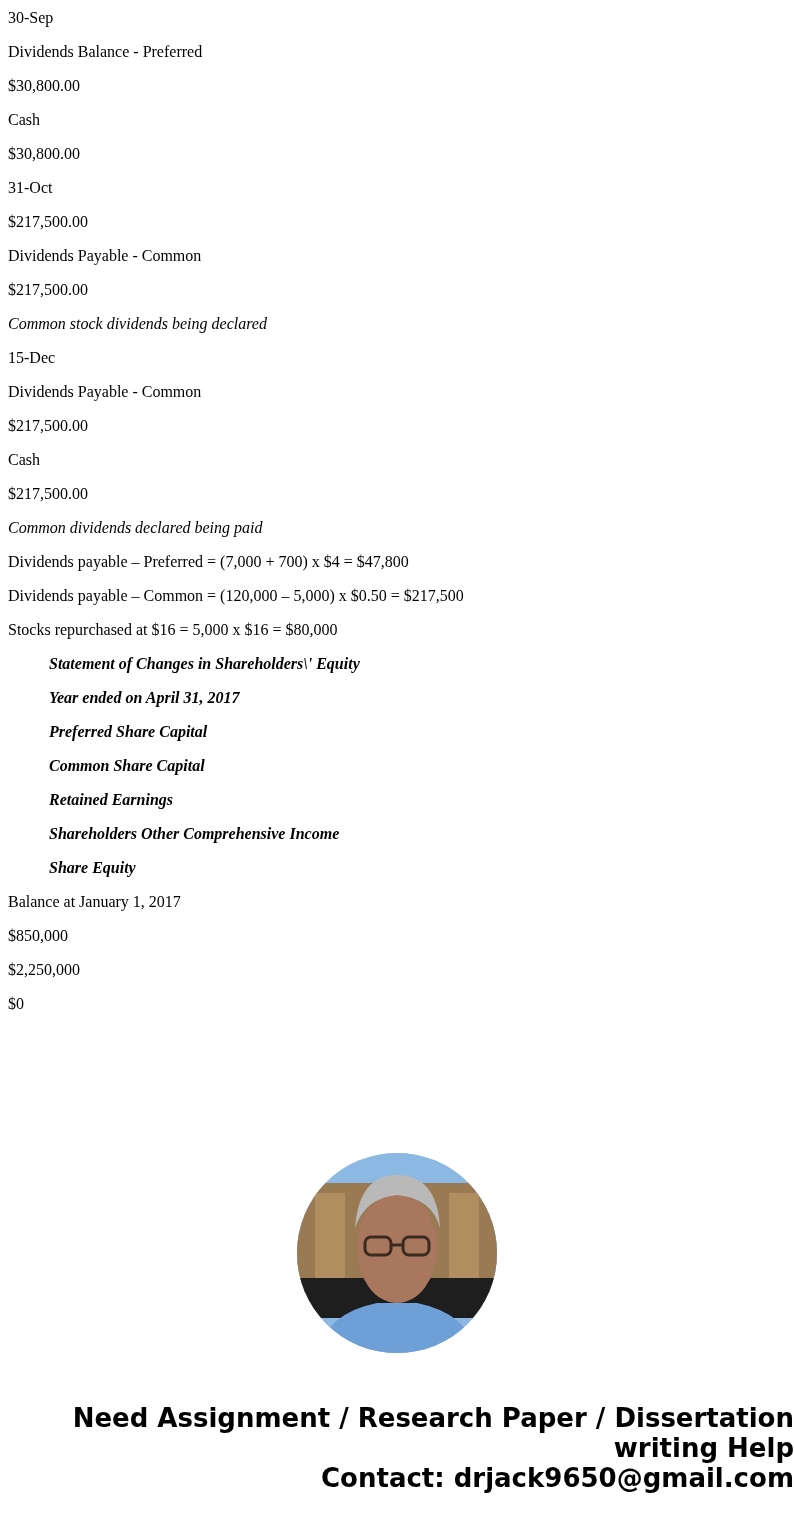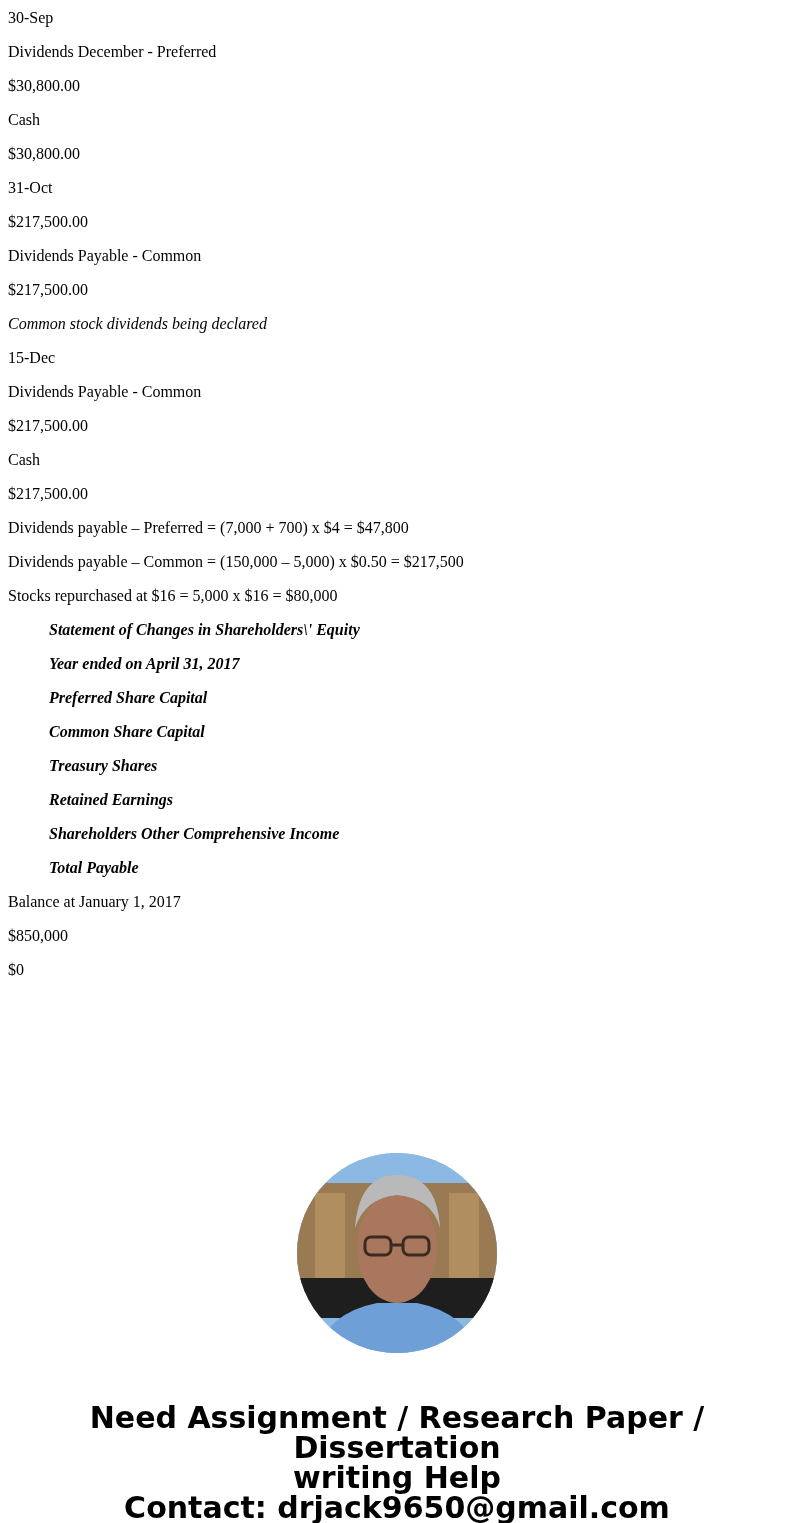--- a/index.html
+++ b/index.html
@@ -4,55 +4,56 @@
 <style>
   html, body { margin: 0; padding: 0; background: #ffffff; }
   body { width: 794px; height: 1523px; position: relative; overflow: hidden;
          font-family: "Liberation Serif", serif; font-size: 16px; color: #000; }
   .doc { position: absolute; left: 8px; top: 0; width: 780px; }
   .line { height: 34px; line-height: 18px; padding-top: 9px; box-sizing: border-box; white-space: nowrap; font-family: Liberation Serif, serif; }
   .it { font-style: italic; }
   .bi { font-style: italic; font-weight: bold; margin-left: 41px; }
   .avatar { position: absolute; left: 297px; top: 1153px; width: 200px; height: 200px; border-radius: 50%;
             overflow: hidden; background: #8fb8e0; }
-  .cta { position: absolute; left: 0; top: 1403px; width: 794px; text-align: center;
-         font-family: "DejaVu Sans", sans-serif; font-weight: bold; font-size: 30px; line-height: 30px; }
+  .cta { position: absolute; left: 0; top: 1403px; width: 794px; text-align: right;
+         font-family: "DejaVu Sans", sans-serif; font-weight: bold; font-size: 26px; line-height: 30px; }
 </style>
 </head>
 <body>
 
 <div class="doc">
   <div class="line">30-Sep</div>
-  <div class="line">Dividends December - Preferred</div>
+  <div class="line">Dividends Balance - Preferred</div>
   <div class="line">$30,800.00</div>
   <div class="line">Cash</div>
   <div class="line">$30,800.00</div>
   <div class="line">31-Oct</div>
   <div class="line">$217,500.00</div>
   <div class="line">Dividends Payable - Common</div>
   <div class="line">$217,500.00</div>
   <div class="line it">Common stock dividends being declared</div>
   <div class="line">15-Dec</div>
   <div class="line">Dividends Payable - Common</div>
   <div class="line">$217,500.00</div>
   <div class="line">Cash</div>
   <div class="line">$217,500.00</div>
+  <div class="line it">Common dividends declared being paid</div>
   <div class="line">Dividends payable – Preferred = (7,000 + 700) x $4 = $47,800</div>
-  <div class="line">Dividends payable – Common = (150,000 – 5,000) x $0.50 = $217,500</div>
+  <div class="line">Dividends payable – Common = (120,000 – 5,000) x $0.50 = $217,500</div>
   <div class="line">Stocks repurchased at $16 = 5,000 x $16 = $80,000</div>
   <div class="line bi">Statement of Changes in Shareholders\' Equity</div>
   <div class="line bi">Year ended on April 31, 2017</div>
   <div class="line bi">Preferred Share Capital</div>
   <div class="line bi">Common Share Capital</div>
-  <div class="line bi">Treasury Shares</div>
   <div class="line bi">Retained Earnings</div>
   <div class="line bi">Shareholders Other Comprehensive Income</div>
-  <div class="line bi">Total Payable</div>
+  <div class="line bi">Share Equity</div>
   <div class="line">Balance at January 1, 2017</div>
   <div class="line">$850,000</div>
+  <div class="line">$2,250,000</div>
   <div class="line">$0</div>
 </div>
 
 <div class="avatar">
   <svg width="200" height="200" viewBox="0 0 200 200">
     <rect width="200" height="200" fill="#8cb9e3"></rect>
     <rect x="0" y="30" width="200" height="110" fill="#9a7a52"></rect>
     <rect x="18" y="40" width="30" height="95" fill="#b08e60"></rect>
     <rect x="152" y="40" width="30" height="95" fill="#b08e60"></rect>
     <rect x="0" y="125" width="200" height="40" fill="#1e1e1e"></rect>

